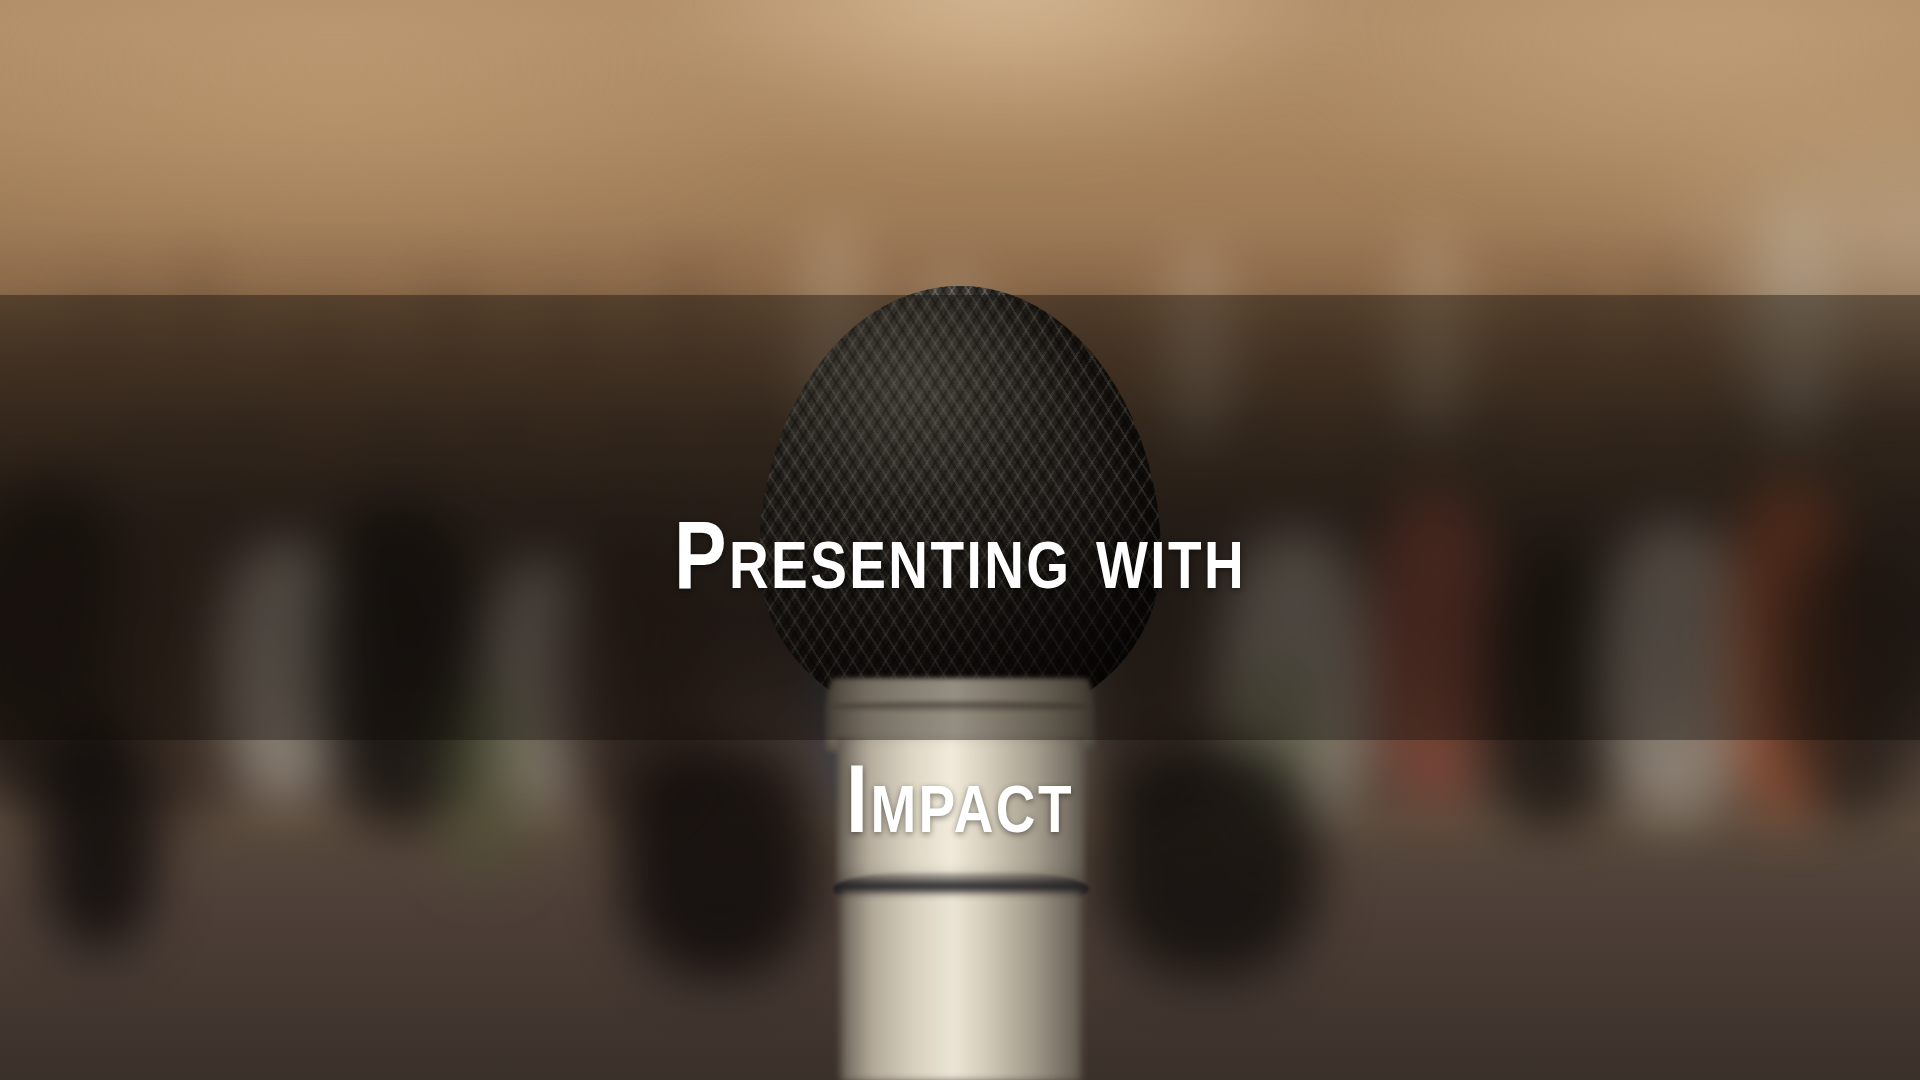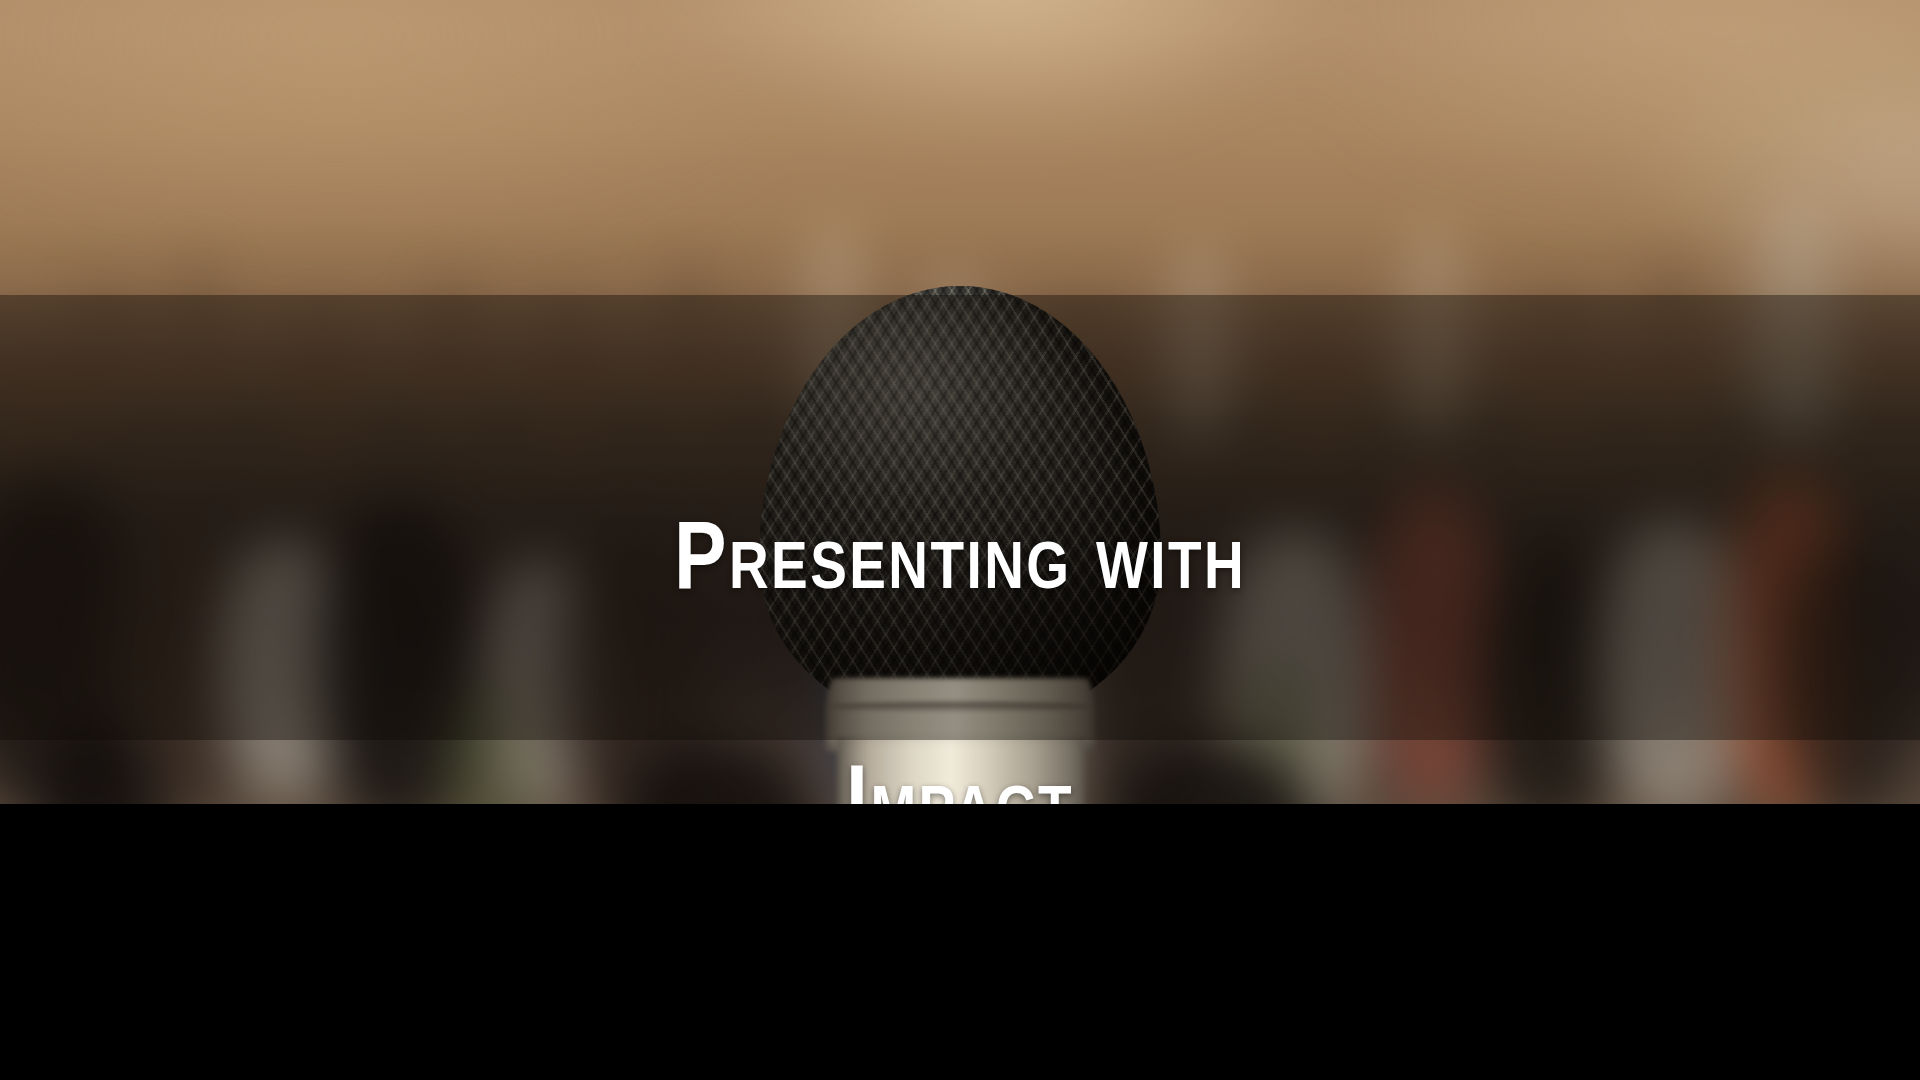--- a/index.html
+++ b/index.html
@@ -3,21 +3,21 @@
 <meta charset="utf-8">
 <style>
   html, body {
     margin: 0;
     padding: 0;
     background: #000;
   }
   #stage {
     position: relative;
     width: 1920px;
-    height: 804px;
+    height: 1080px;
     overflow: hidden;
     font-family: "Liberation Sans", sans-serif;
     background: #8a6f55;
   }
 
   
   .photo {
     position: absolute;
     inset: -80px;              
     overflow: hidden;

